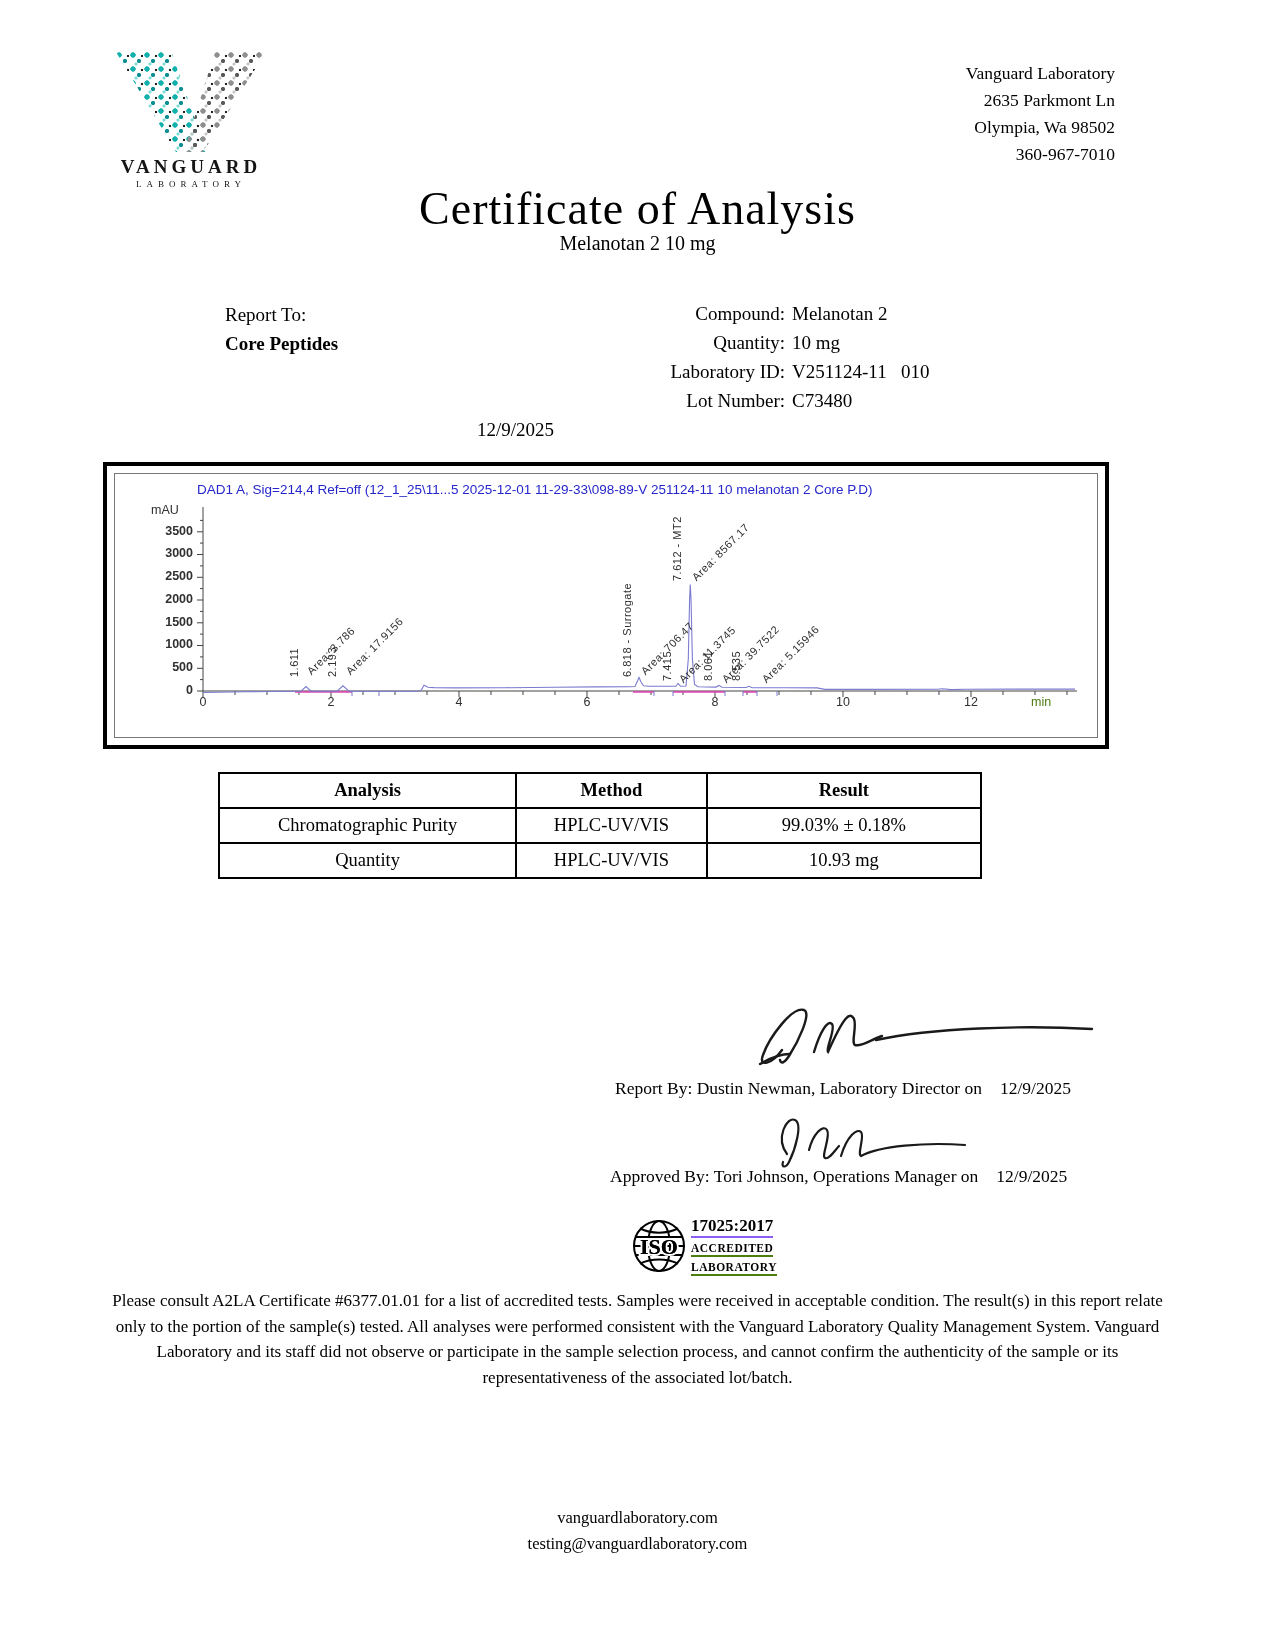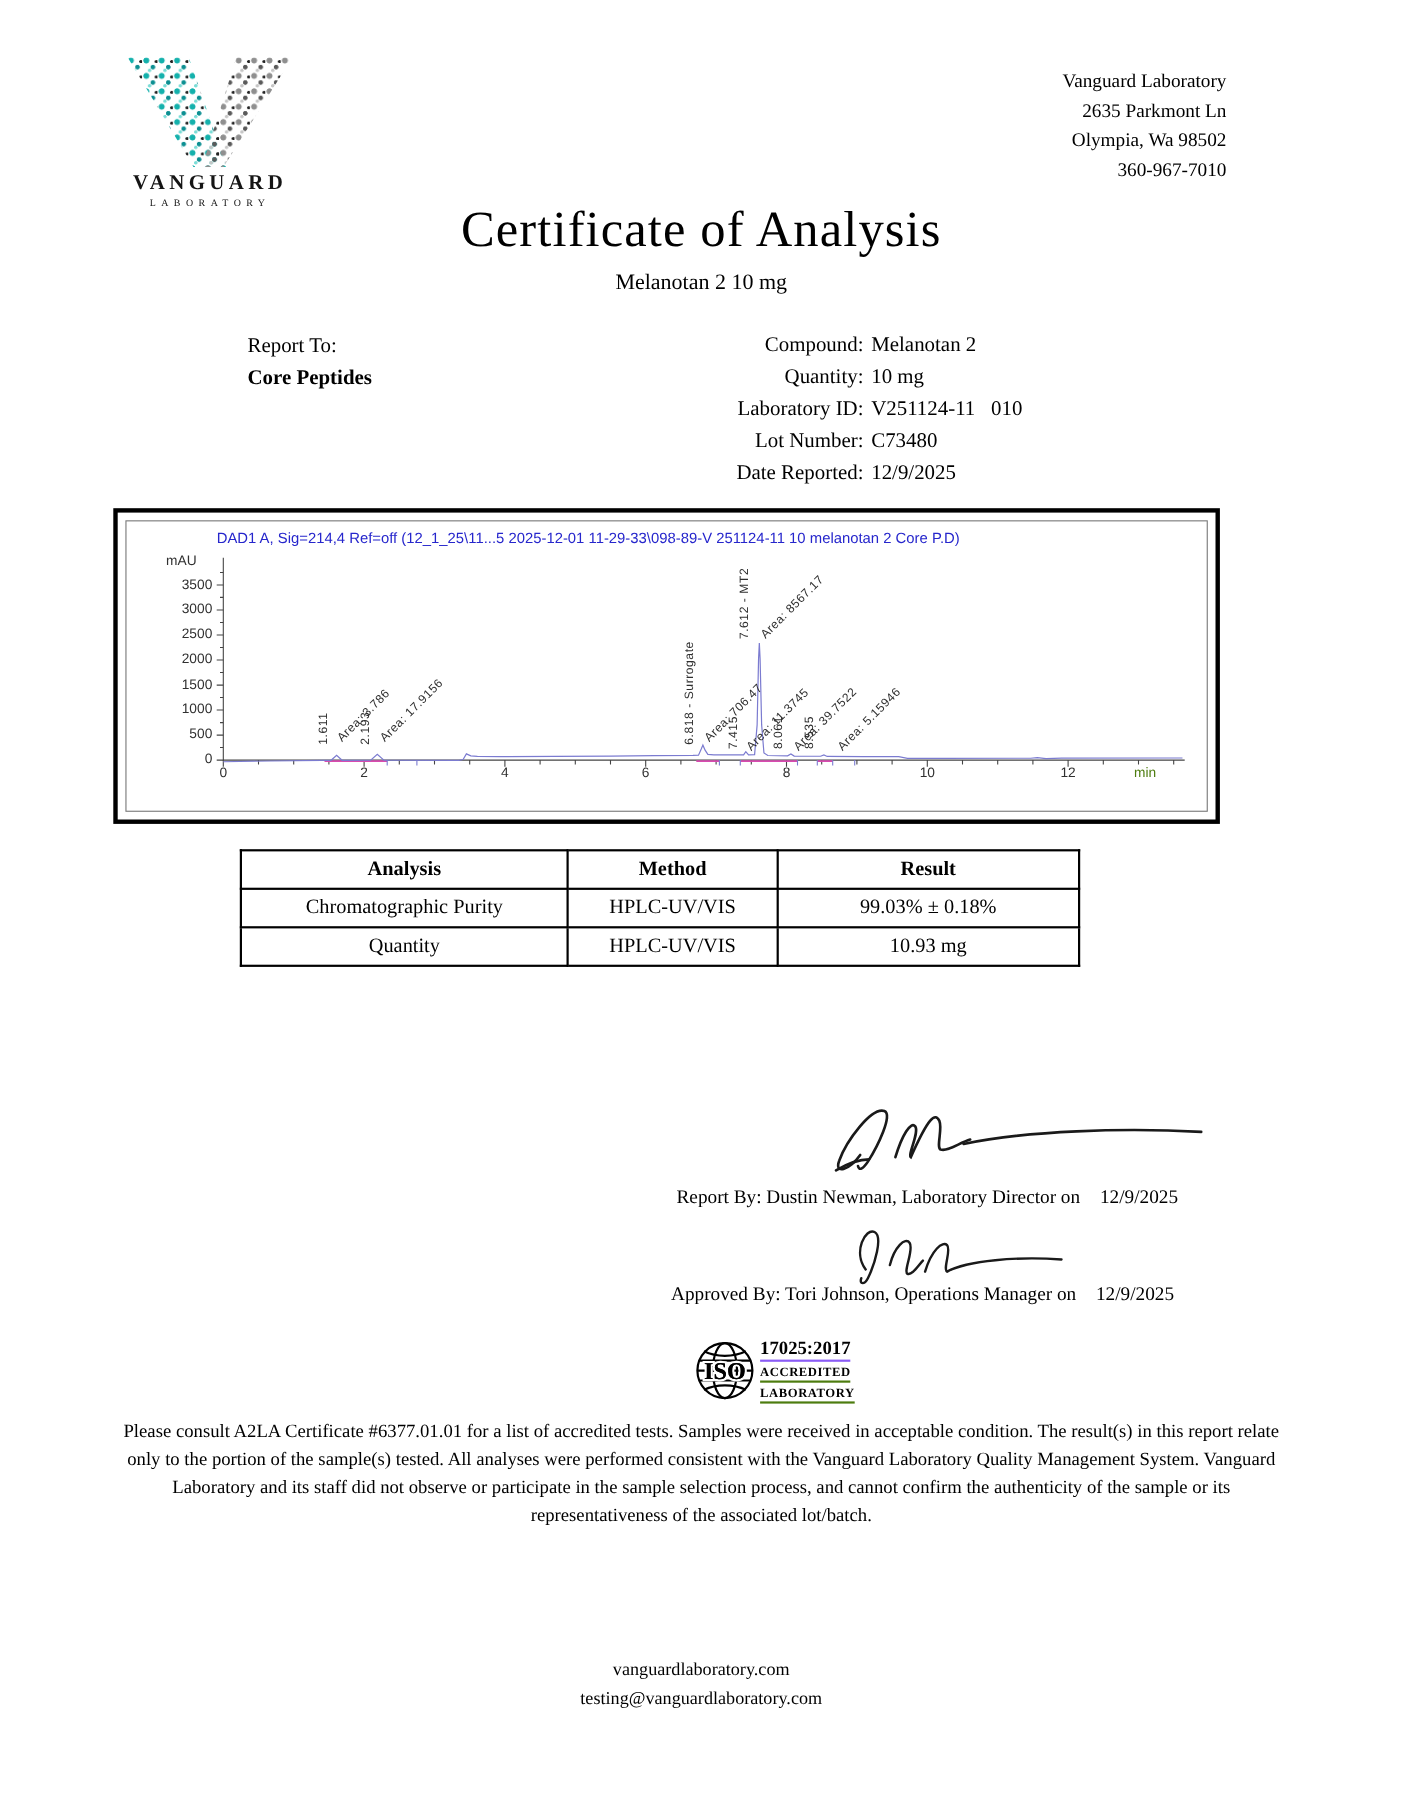--- a/index.html
+++ b/index.html
@@ -26,41 +26,41 @@
     background-size:14px 14px;}
   .brand{margin-top:4px;text-align:center;font-weight:bold;font-size:19px;
          letter-spacing:4px;color:#151515;}
   .brand-sub{text-align:center;font-size:9px;letter-spacing:5px;color:#151515;margin-top:1px;}
 
   .address{position:absolute;top:60px;right:160px;text-align:right;
            font-size:17.5px;line-height:1.55;}
 
   .title{position:absolute;top:182px;left:0;width:100%;text-align:center;
          font-size:46px;letter-spacing:1px;}
-  .subtitle{position:absolute;top:246px;left:0;width:100%;text-align:center;font-size:20px;}
+  .subtitle{position:absolute;top:232px;left:0;width:100%;text-align:center;font-size:20px;}
 
   
   .reportto{position:absolute;left:225px;top:300px;font-size:19px;line-height:1.55;}
   .reportto .bold{font-weight:bold;}
   .details{position:absolute;left:470px;top:300px;font-size:19px;}
   .drow{display:flex;line-height:1.52;}
   .dlabel{width:315px;text-align:right;}
   .dval{margin-left:7px;white-space:pre;}
 
   
   .chart-frame{position:absolute;left:103px;top:462px;width:984px;
                border:4px solid #000;background:#fff;padding:7px;}
   .chart-inner{border:1px solid #777;padding:8px 10px 4px 10px;}
   .chart-header{font-family:"Liberation Sans",sans-serif;font-size:13.5px;
                 color:#2626cc;margin-left:72px;white-space:nowrap;}
   .plot{position:relative;width:960px;height:234px;margin-top:2px;
         font-family:"Liberation Sans",sans-serif;}
   .plot svg{position:absolute;left:0;top:0;}
   .ytick{position:absolute;left:24px;width:44px;text-align:right;
-         font-size:12.5px;color:#303030;}
+         font-size:12.5px;color:#303030;font-weight:bold;}
   .yunit{position:absolute;left:26px;top:4px;font-size:12.5px;color:#303030;}
   .xtick{position:absolute;top:196px;width:30px;text-align:center;
          font-size:12.5px;color:#303030;}
   .xunit{position:absolute;top:196px;left:906px;width:48px;font-size:12.5px;color:#4d7c0f;}
   .pk{position:absolute;white-space:nowrap;font-size:11px;color:#2e2e2e;
       letter-spacing:0.5px;transform-origin:0 100%;line-height:12px;}
   .pk.vert{transform:rotate(-90deg);}
   .pk.diag{transform:rotate(-45deg);}
 
   
@@ -129,21 +129,20 @@
     </div>
     <div class="drow">
       <div class="dlabel">Laboratory ID:</div>
       <div class="dval">V251124-11&nbsp;&nbsp;&nbsp;010</div>
     </div>
     <div class="drow">
       <div class="dlabel">Lot Number:</div>
       <div class="dval">C73480</div>
     </div>
     <div class="drow">
-      <div class="dlabel">Date Reported:</div>
       <div class="dval">12/9/2025</div>
     </div>
   </div>
 
   <div class="chart-frame">
     <div class="chart-inner">
       <div class="chart-header">DAD1 A, Sig=214,4 Ref=off (12_1_25\11...5 2025-12-01 11-29-33\098-89-V 251124-11 10 melanotan 2 Core P.D)</div>
       <div class="plot">
         <svg width="960" height="234" viewBox="0 0 960 234">
 

